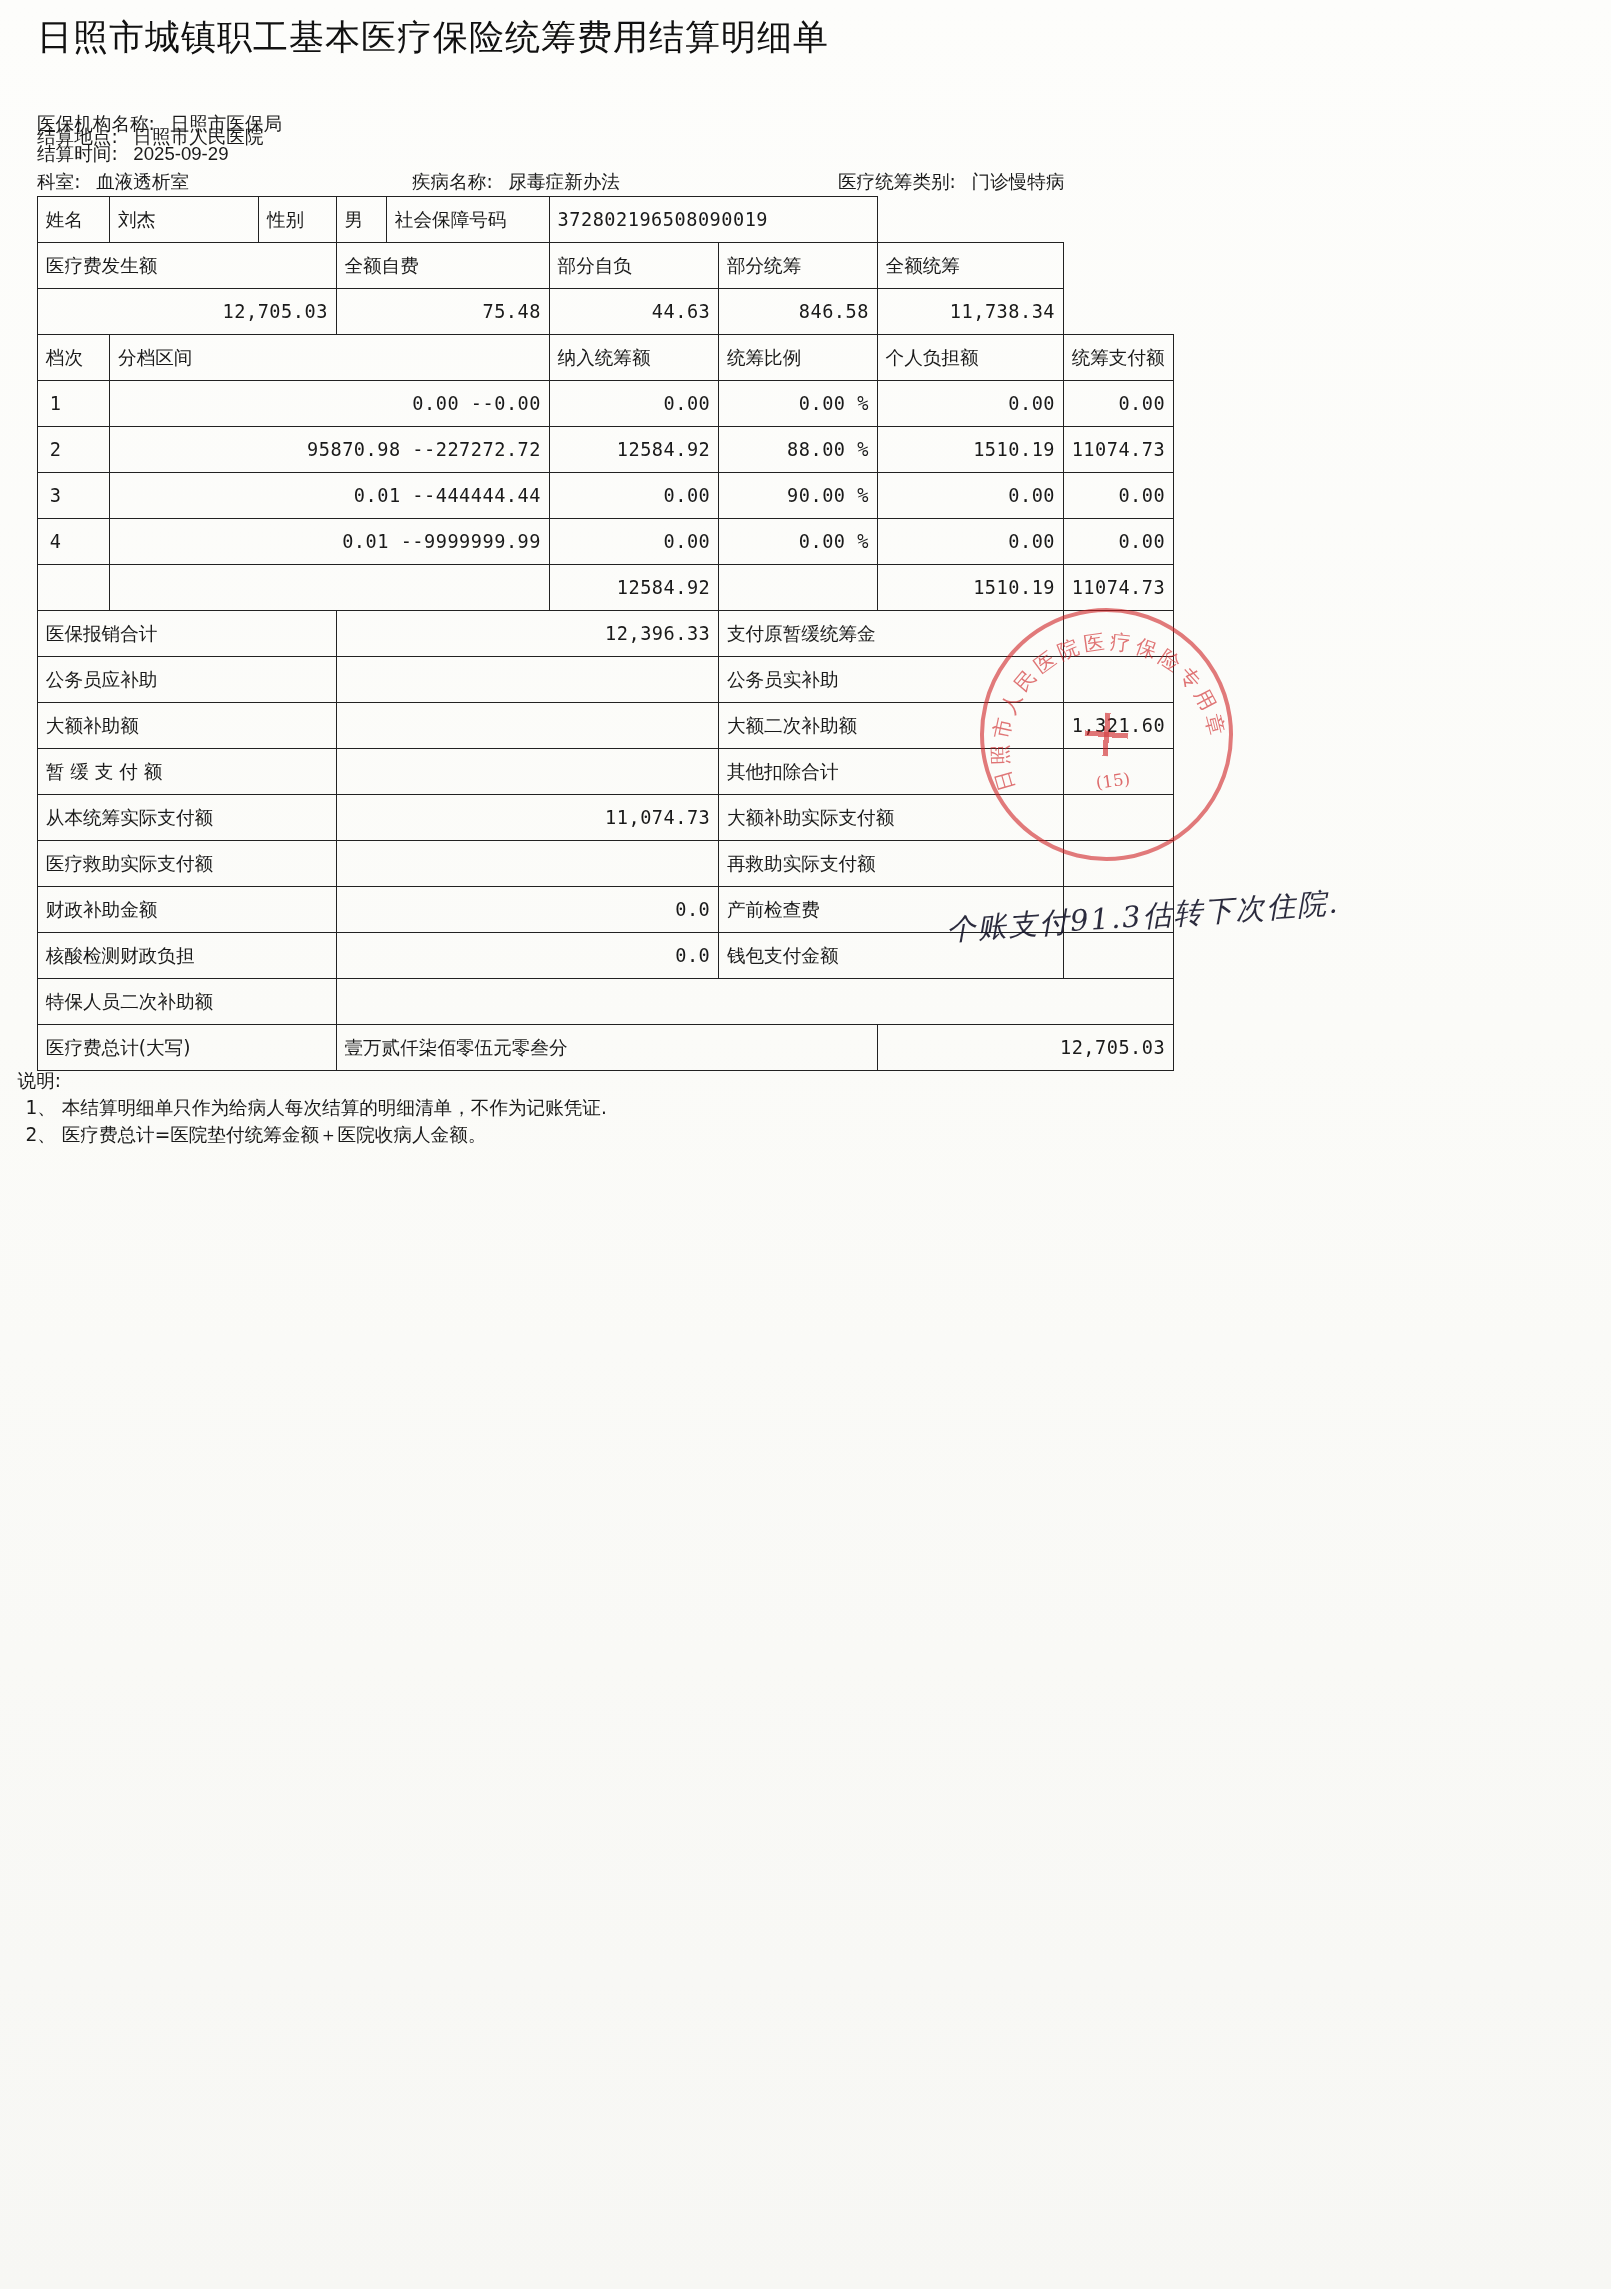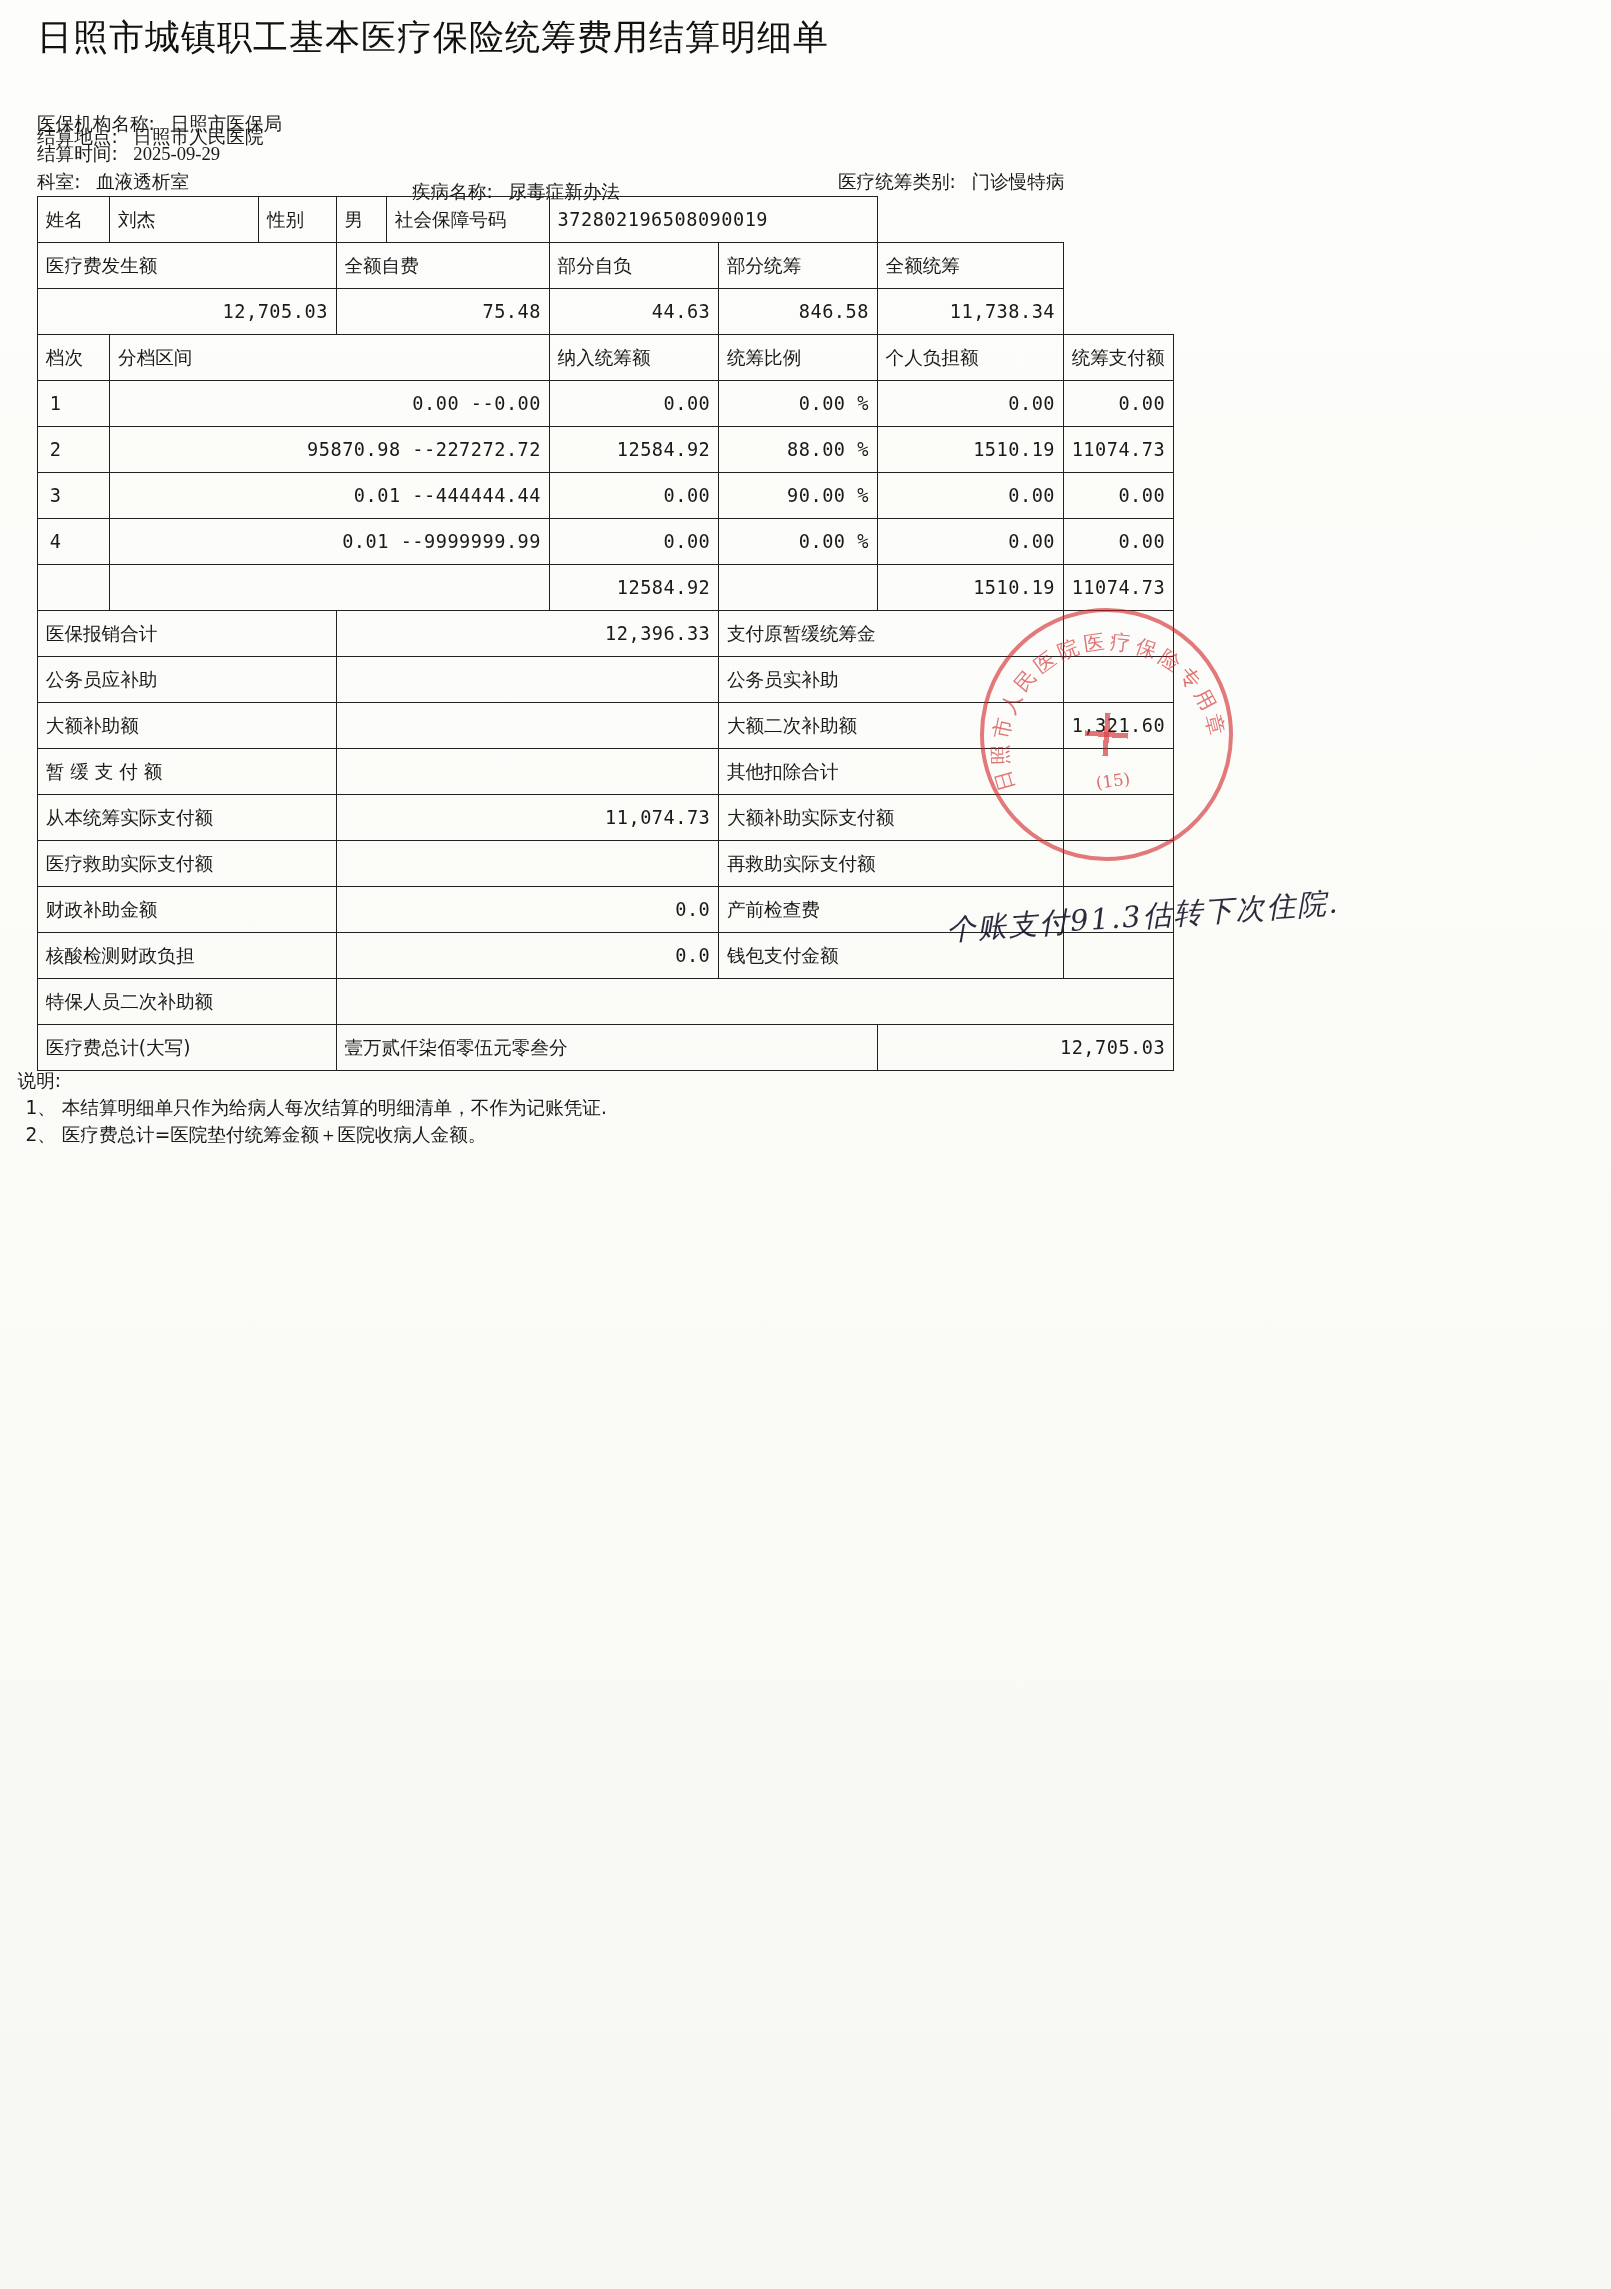--- a/index.html
+++ b/index.html
@@ -46,24 +46,24 @@
     color: #1a1a1a;
     white-space: nowrap;
   }
   .meta .lbl { color: #1a1a1a; }
   .meta .val { margin-left: 9.8px; }
 
   .m-org   { left: 37px;  top: 86px; margin-top: 25px; }
   .m-place { left: 37px;  top: 124px; text-align: center; }
   .m-time  { left: 37px;  top: 141px; }
   .m-dept  { left: 37px;  top: 169px; }
-  .m-dis   { left: 412px; top: 169px; margin-top: 10px; }
+  .m-dis   { left: 412px; top: 169px; }
   .m-type  { left: 838px; top: 169px; }
 
-  .mono { font-family: Liberation Serif, serif; }
+  .mono { font-family: Liberation Sans, sans-serif; }
 
   
   table.grid {
     position: absolute;
     left: 37px;
     top: 196px;
     width: 1137px;
     border-collapse: collapse;
     font-size: 18.6px;
     font-family: "DejaVu Sans", sans-serif;

